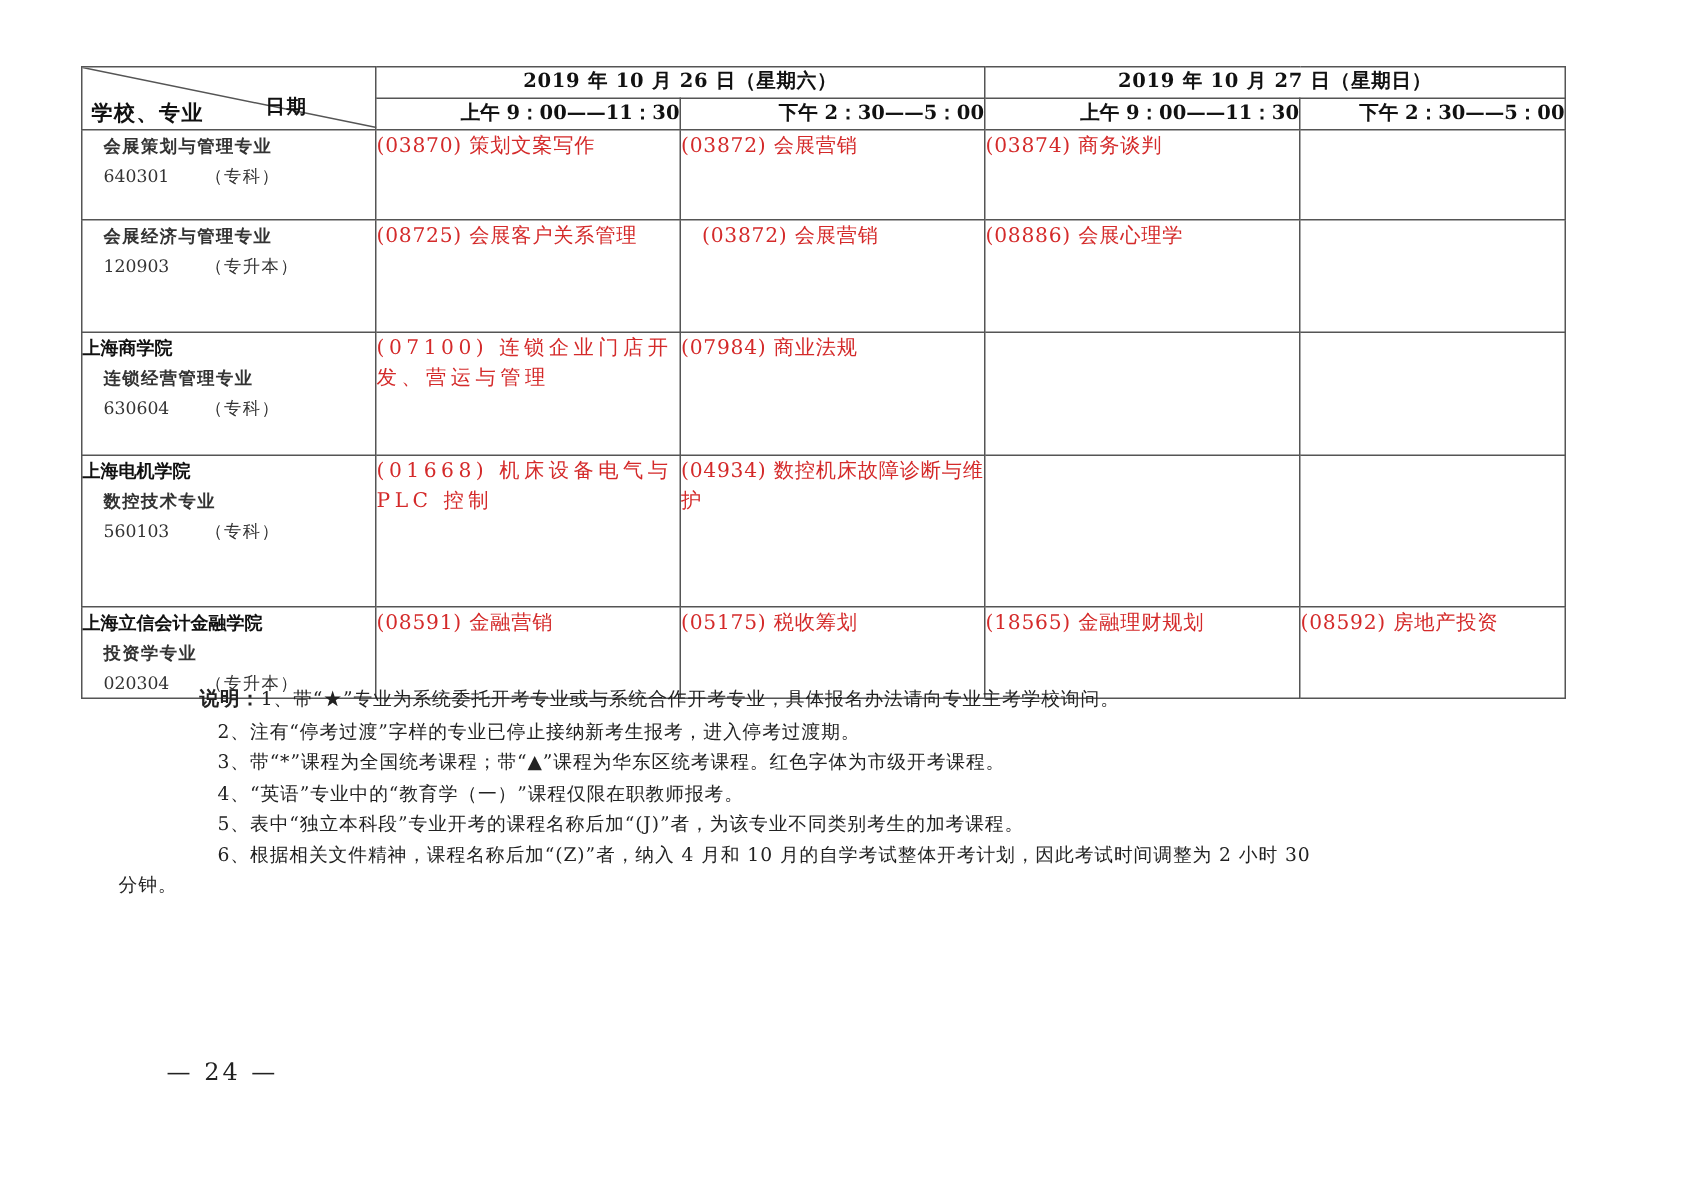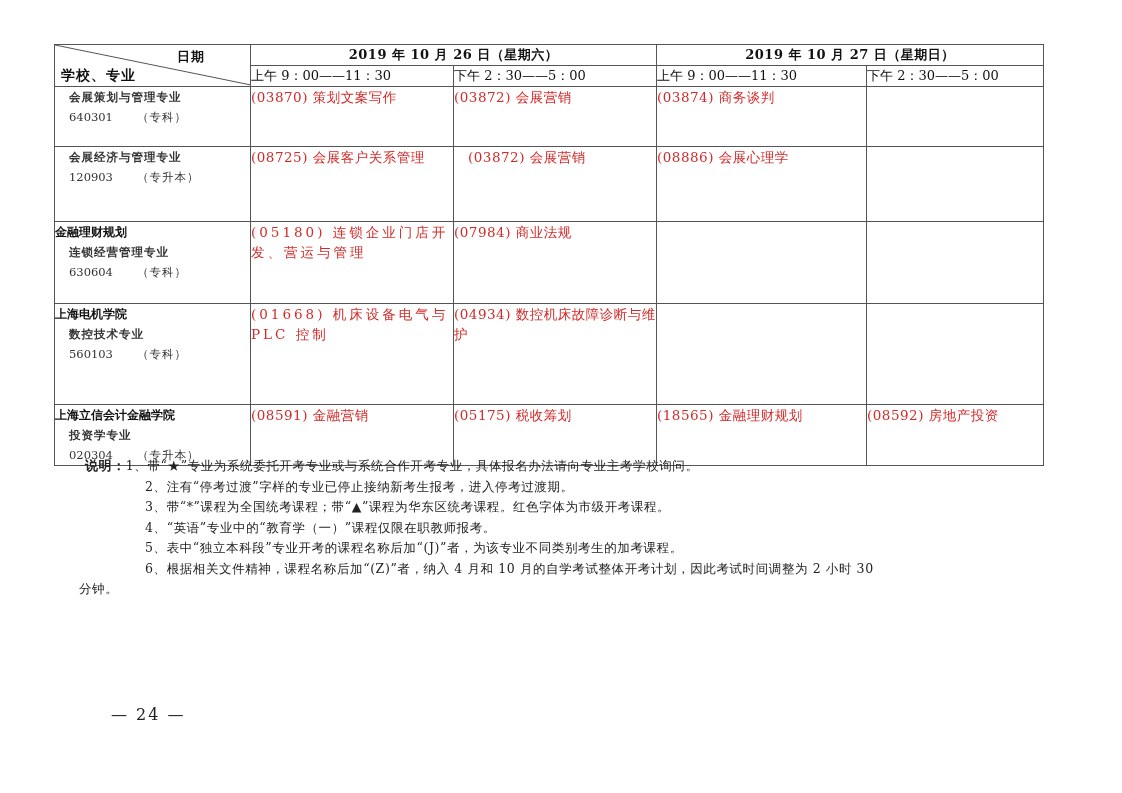--- a/index.html
+++ b/index.html
@@ -2,35 +2,35 @@
 <html><head>
 <meta charset="utf-8">
 <style>
   html, body { margin:0; padding:0; background:#ffffff; }
   body { width:1122px; height:793px; position:relative; overflow:hidden;
          font-family:"DejaVu Serif","Liberation Serif",serif; color:#111; }
   .sched { position:absolute; left:54px; top:44px; border-collapse:collapse;
            table-layout:fixed; width:989px; }
   .sched td { border:1px solid #555; vertical-align:top; padding:0; }
   .h-date { height:20px; font-weight:bold; font-size:13px; text-align:center; line-height:20px; letter-spacing:0.5px; }
-  .h-time { height:20px; font-weight:normal; font-size:13px; text-align:left; line-height:20px; }
+  .h-time { height:20px; font-weight:bold; font-size:13px; text-align:right; line-height:20px; }
   .corner { position:relative; height:41px; }
   .corner svg { position:absolute; left:0; top:0; }
-  .corner .c-top { position:absolute; right:45px; top:3px; font-weight:bold; font-size:13px; letter-spacing:1px; }
+  .corner .c-top { position:absolute; right:45px; top:17px; font-weight:bold; font-size:13px; letter-spacing:1px; }
   .corner .c-bot { position:absolute; left:6px; top:22px; font-weight:bold; font-size:14px; letter-spacing:1px; }
   .school { font-size:11.5px; line-height:20px; padding:1px 6px 0 6px; }
   .school .sname { font-weight:bold; font-size:12px; font-family:"DejaVu Sans","Liberation Sans",sans-serif; }
   .school .major { padding-left:14px; color:#333; letter-spacing:1px;font-weight:bold; }
   .school .code { padding-left:14px; color:#333; }
   .school .code span.lvl { margin-left:24px; letter-spacing:1px; }
   .course { color:#d42a2a; font-size:13.5px; line-height:20px; padding:2px 6px 0 7px; letter-spacing:0.5px; }
   .notes { position:absolute; left:85px; top:456px; width:950px; font-size:12.5px; line-height:20.5px; color:#222; letter-spacing:0.6px; }
   .notes .lbl { font-weight:bold; font-family:"DejaVu Sans","Liberation Sans",sans-serif; font-size:13px; }
   .notes .item { padding-left:60px; }
-  .notes .first { padding-left:0; }
+  .notes .first { padding-left:0;margin-left:48px; }
   .notes .wrap { margin-left:-6px; }
   .pageno { position:absolute; left:111px; top:705px; font-size:16px; color:#222; letter-spacing:2px; }
 </style>
 </head>
 <body>
 
 <table class="sched">
   <colgroup>
     <col style="width:196px">
       <col style="width:203px">
@@ -74,25 +74,25 @@
       <div class="code"><span>120903</span><span class="lvl">（专升本）</span></div>
     </td>
     <td class="course">(08725) 会展客户关系管理</td>
     <td class="course" style="padding-left:14px"> (03872) 会展营销</td>
     <td class="course">(08886) 会展心理学</td>
     <td class="course"></td>
   </tr>
 
   <tr style="height:82px">
     <td class="school">
-      <div class="sname">金融理财规划</div>
+      <div class="sname">上海商学院</div>
       <div class="major">连锁经营管理专业</div>
       <div class="code"><span>630604</span><span class="lvl">（专科）</span></div>
     </td>
-    <td class="course" style="letter-spacing:3px">(05180) 连锁企业门店开发、营运与管理</td>
+    <td class="course" style="letter-spacing:3px">(07100) 连锁企业门店开发、营运与管理</td>
     <td class="course">(07984) 商业法规</td>
     <td class="course"></td>
     <td class="course"></td>
   </tr>
 
   <tr style="height:101px">
     <td class="school">
       <div class="sname">上海电机学院</div>
       <div class="major">数控技术专业</div>
       <div class="code"><span>560103</span><span class="lvl">（专科）</span></div>

